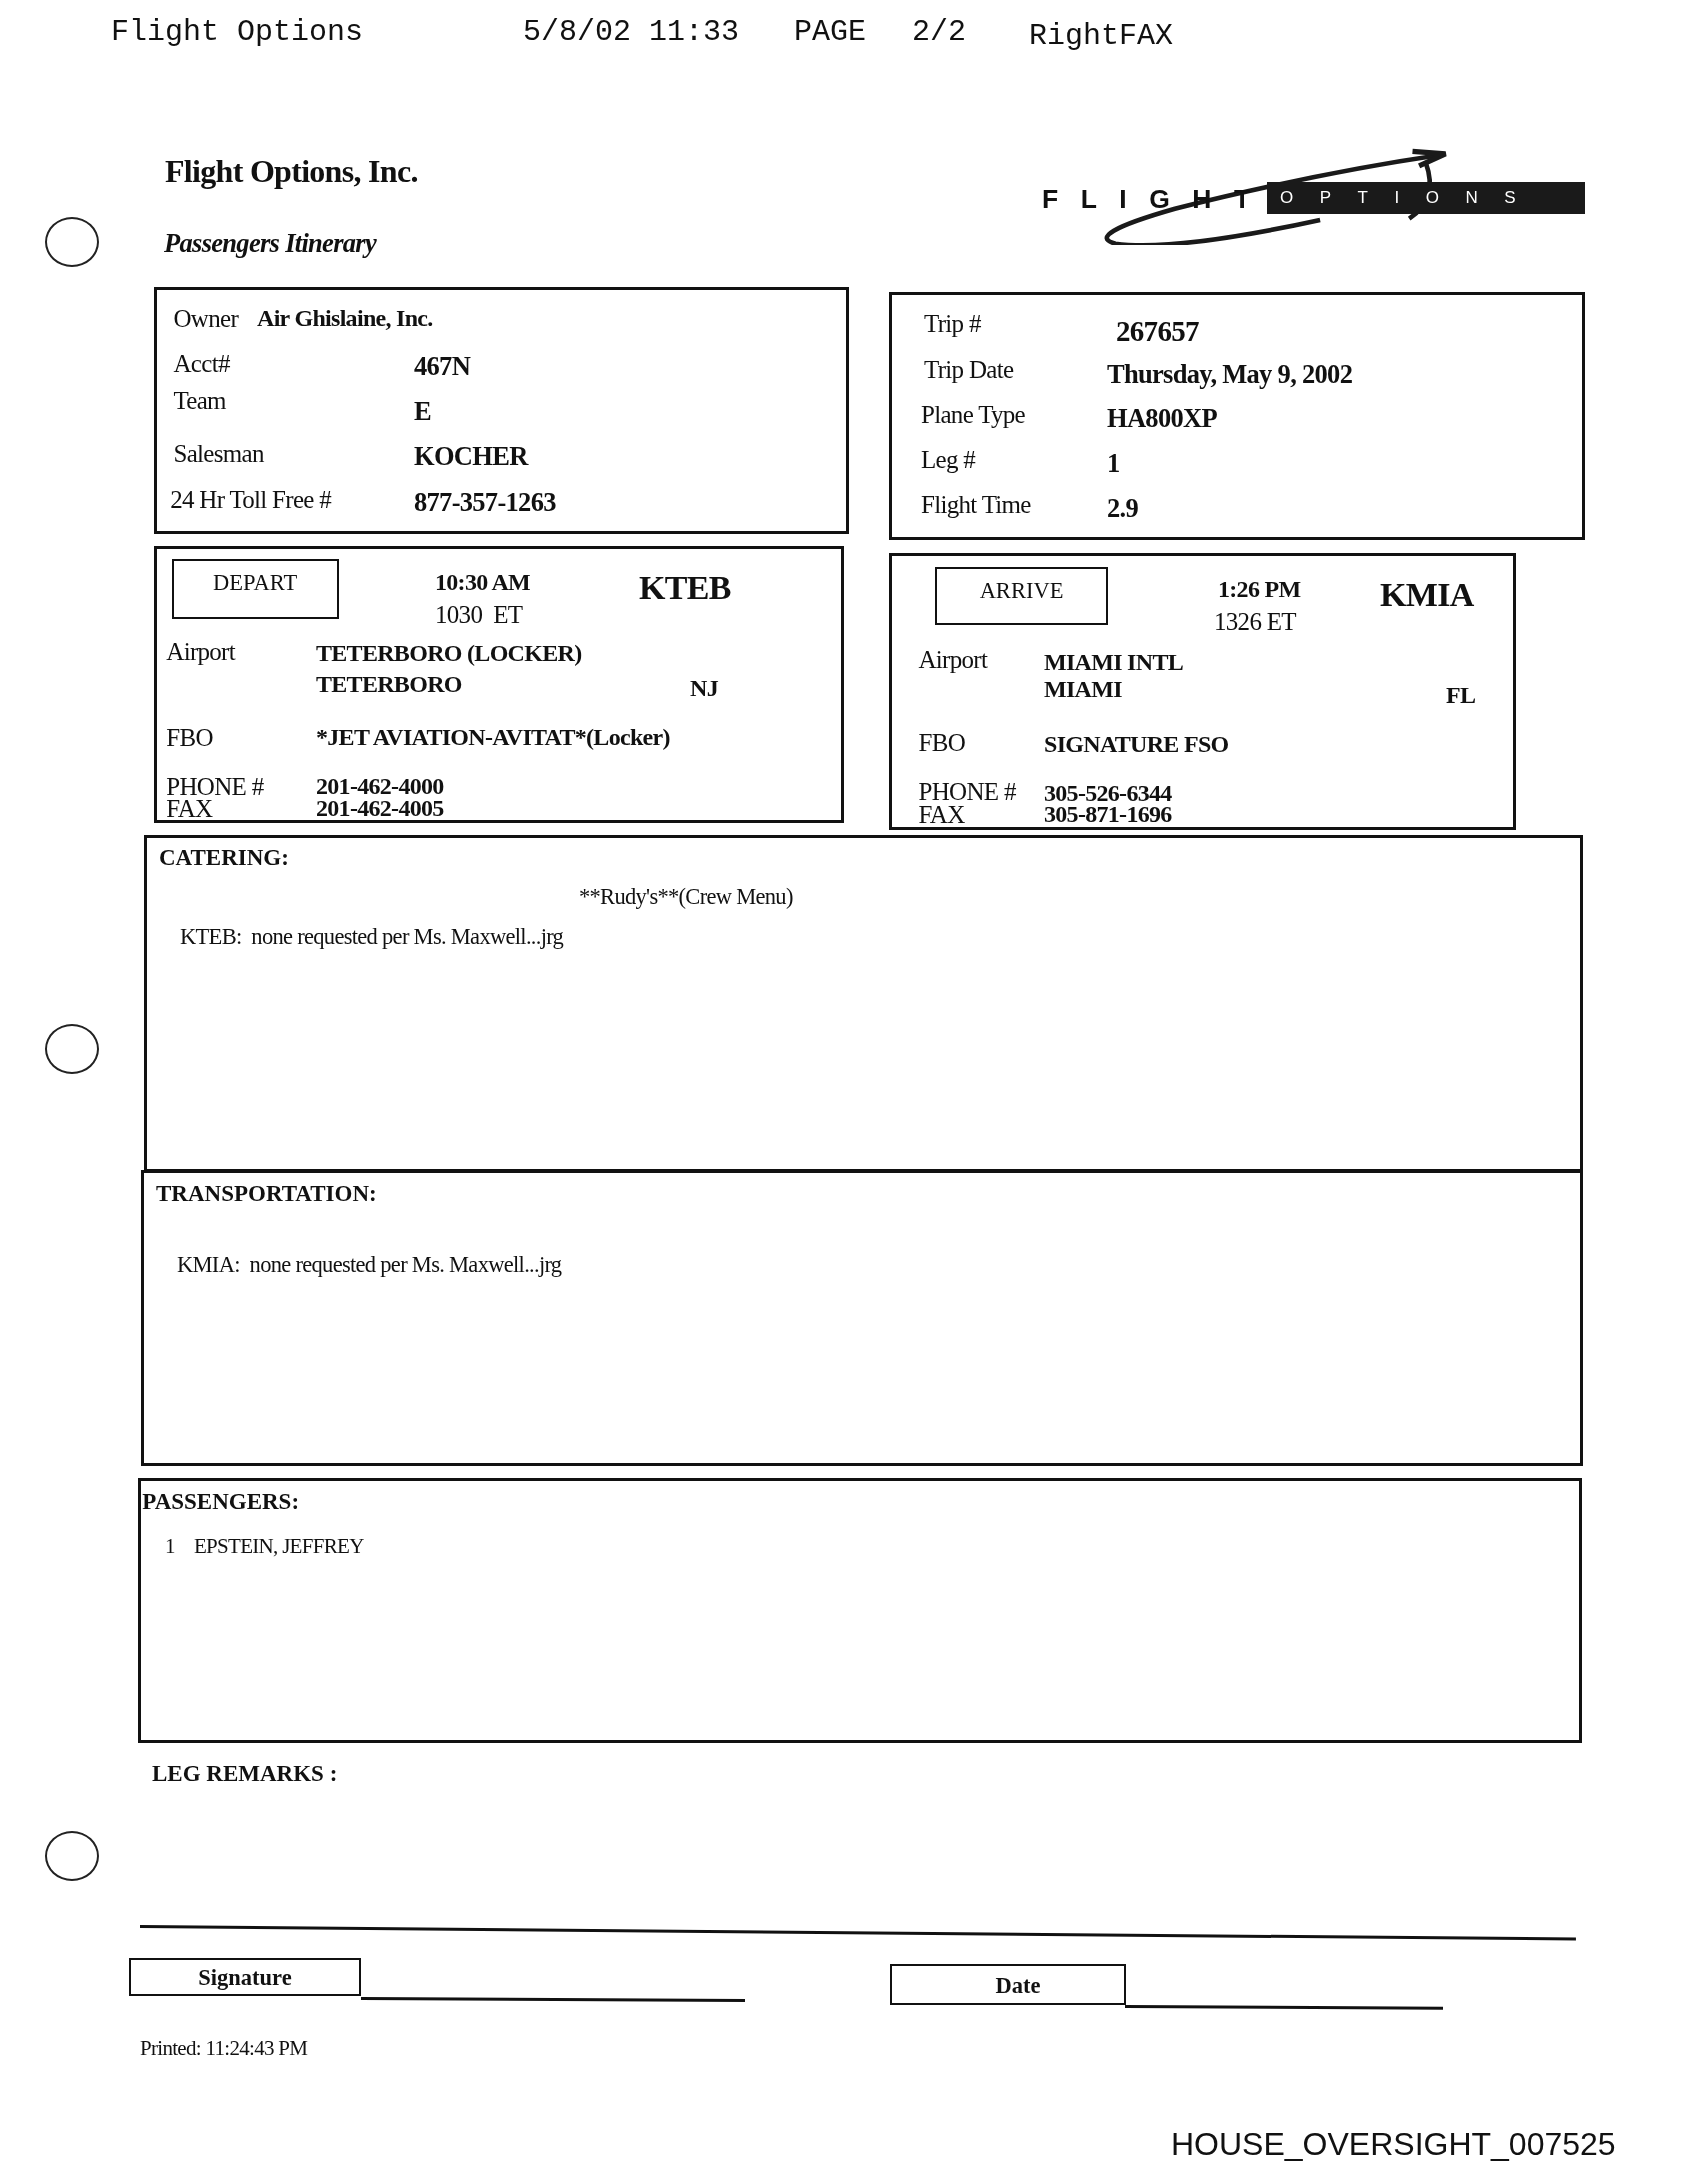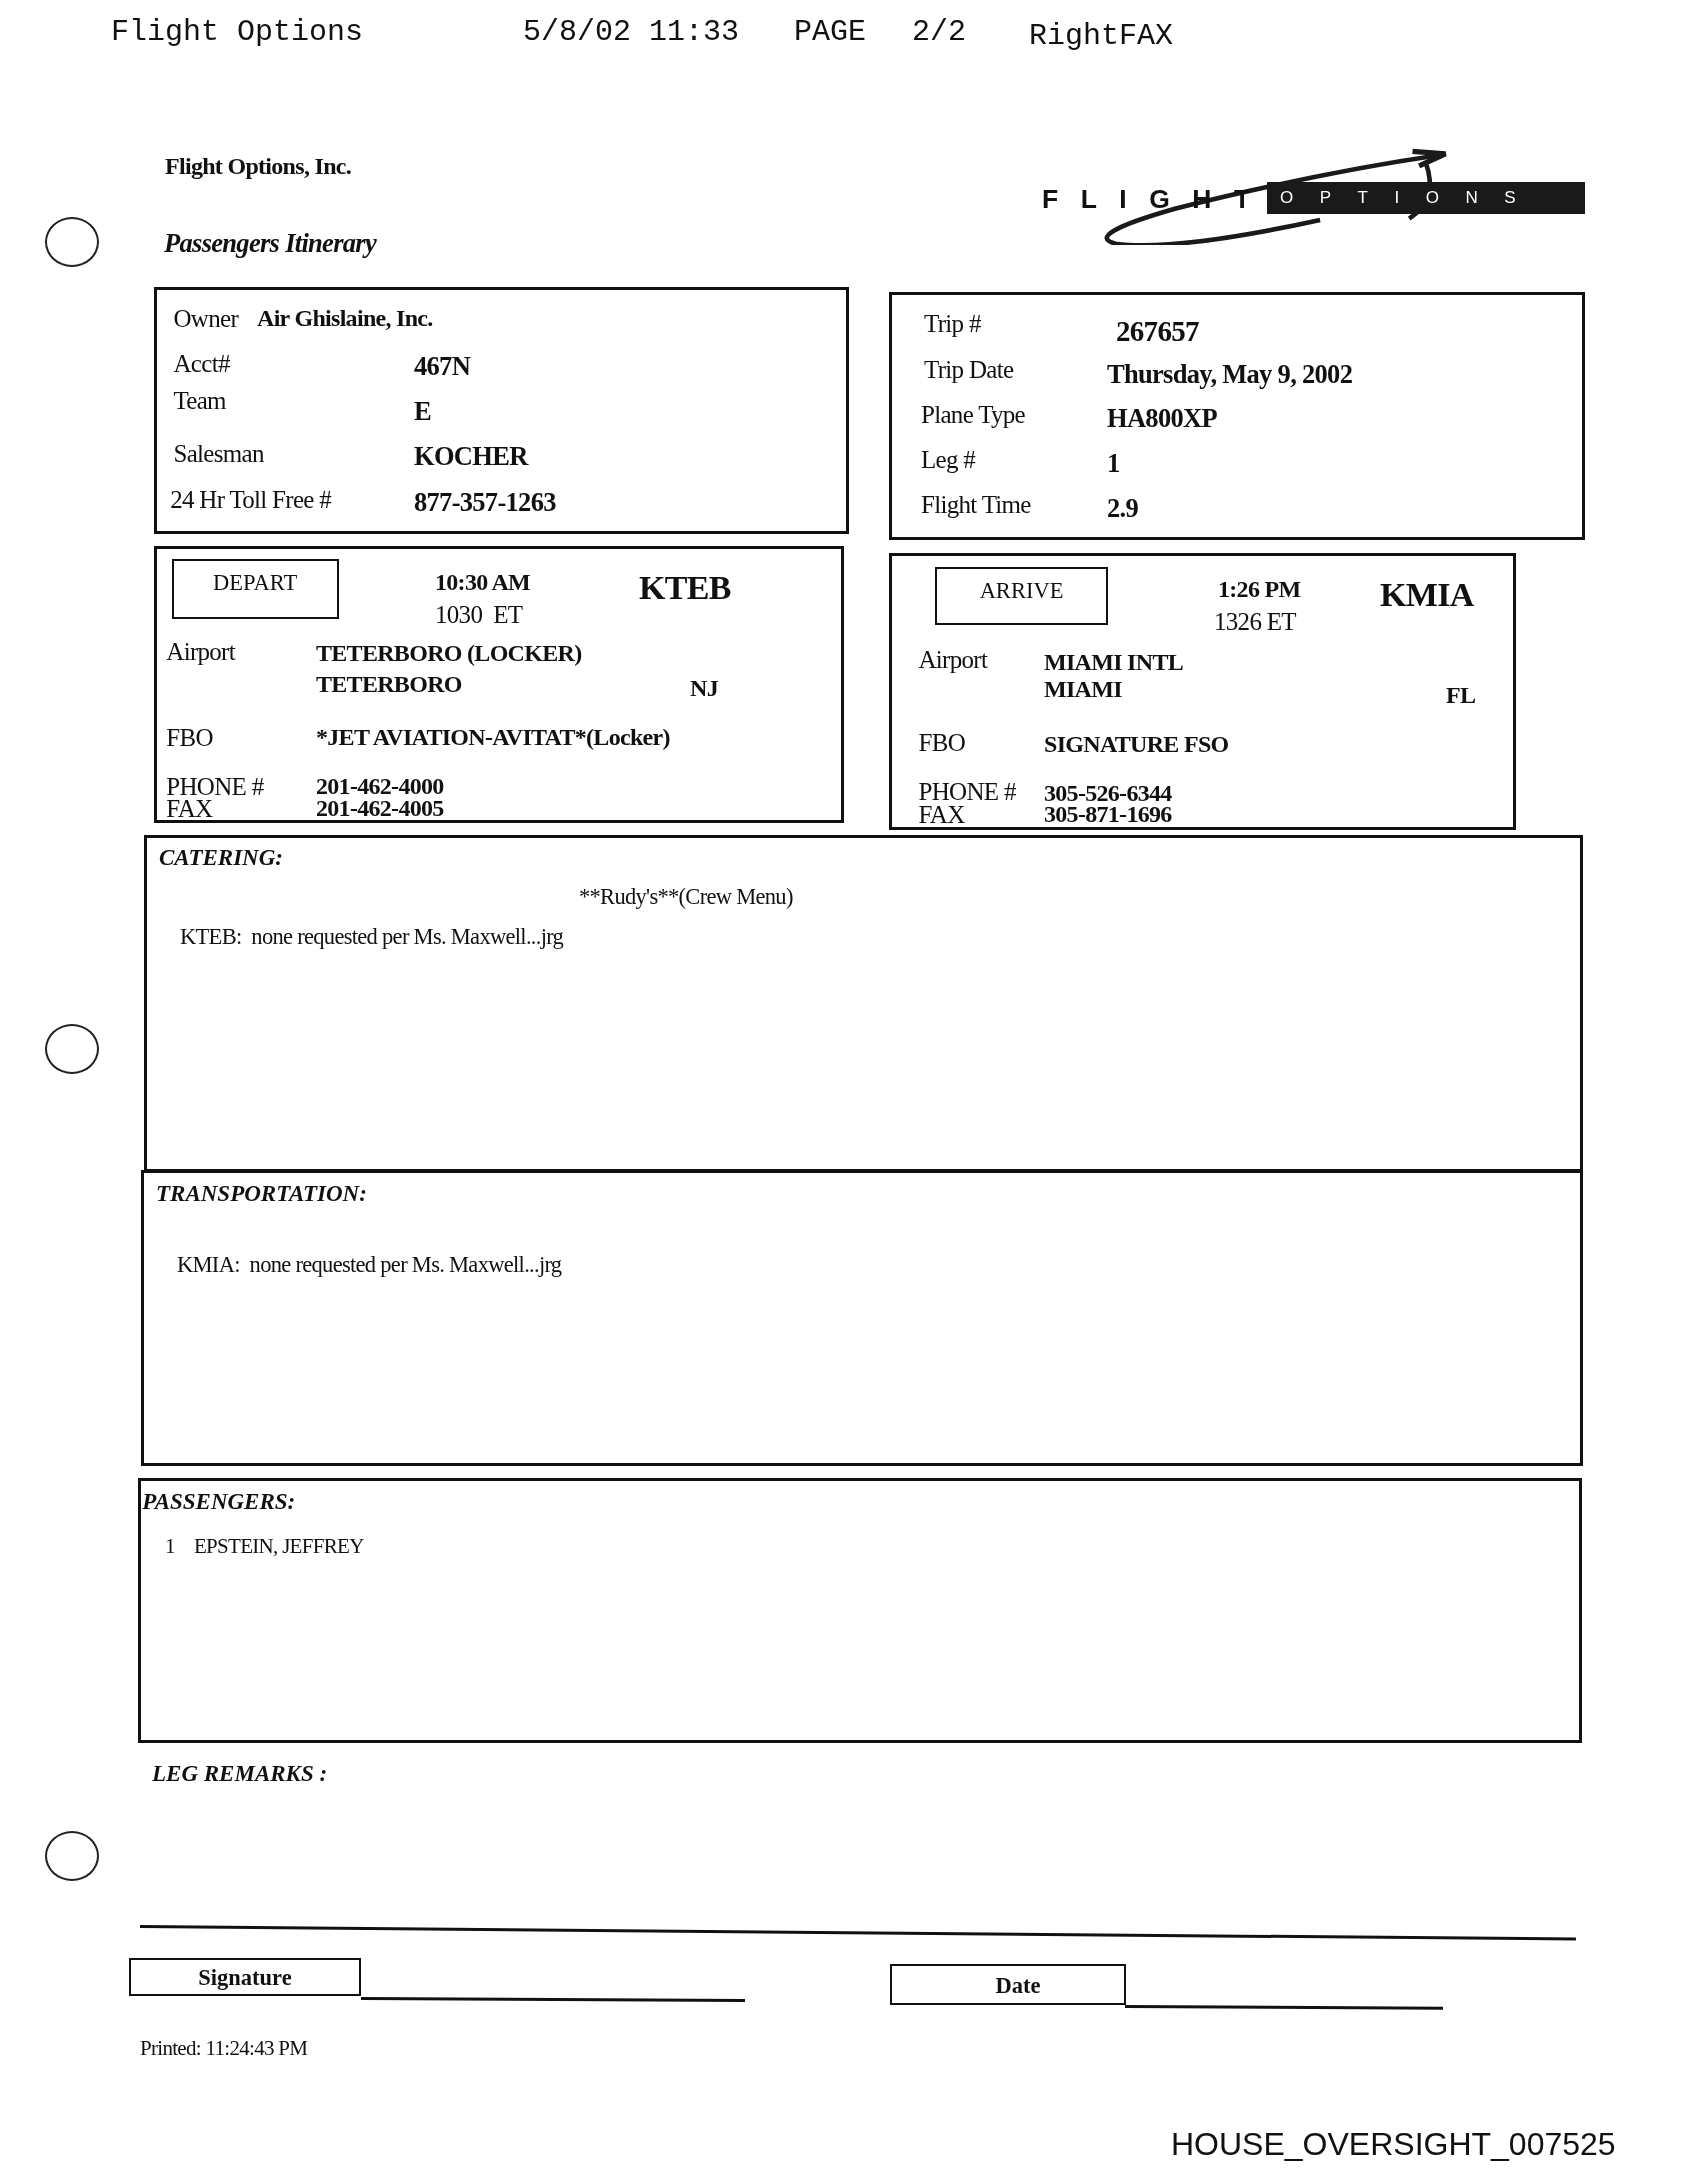--- a/index.html
+++ b/index.html
@@ -17,42 +17,42 @@
 
   
   .hole { position:absolute; width:54px; height:50px; border:2px solid #222; border-radius:50%; box-sizing:border-box; }
 
   
   #logo { left:1042px; top:146px; width:543px; height:99px; }
   .logo-bar { position:absolute; left:225px; top:36px; width:318px; height:32px; background:#1a1a1a; }
   .logo-left { position:absolute; left:0; top:38px; font-size:26.5px; font-weight:bold; letter-spacing:22.5px; font-family:"Liberation Sans", sans-serif; }
   .logo-right { position:absolute; left:238px; top:42px; font-size:17px; color:#fff; letter-spacing:26.5px; font-family:"Liberation Sans", sans-serif; }
 
-  .section-title { position:absolute; font-size:23px; font-weight:bold;font-style:italic; }
+  .section-title { position:absolute; font-size:23px; font-weight:bold; }
   .section-text { position:absolute; font-size:22.5px; letter-spacing:-0.7px; }
 
   .label-box { position:absolute; border:2.6px solid #111; box-sizing:border-box; text-align:center; font-size:22.5px; }
   .rule { position:absolute; height:2.6px; background:#111; }
 </style>
 </head>
 <body>
 
 <div id="fax-header" class="mono">
   <span style="left:111px;">Flight Options</span>
   <span style="left:523px;">5/8/02 11:33</span>
   <span style="left:794px;">PAGE</span>
   <span style="left:912px;">2/2</span>
   <span style="left:1029px; top:18.5px;">RightFAX</span>
 </div>
 
 <div class="hole" style="left:45px; top:217px;"></div>
 <div class="hole" style="left:45px; top:1024px;"></div>
 <div class="hole" style="left:45px; top:1831px;"></div>
 
-<div class="abs bold" style="left:165px; top:153px; font-size:24px; letter-spacing:-0.7px;">Flight Options, Inc.</div>
+<div class="abs bold" style="left:165px; top:153px; font-size:32px; letter-spacing:-0.7px;">Flight Options, Inc.</div>
 <div class="abs bold" style="left:164px; top:228px; font-size:26.5px; font-style:italic; letter-spacing:-0.7px;">Passengers Itinerary</div>
 
 <div id="logo" class="abs">
   <svg class="abs" style="left:0; top:0;" width="543" height="99" viewBox="0 0 820 150">
     <path d="M 600 14 Q 420 40 200 95 Q 60 135 110 148 Q 200 160 420 112" fill="none" stroke="#1a1a1a" stroke-width="7"></path>
     <path d="M 560 8 L 610 12 L 570 30" fill="none" stroke="#1a1a1a" stroke-width="8"></path>
     <path d="M 555 110 Q 600 80 580 25" fill="none" stroke="#1a1a1a" stroke-width="7"></path>
   </svg>
   <div class="logo-left">FLIGHT</div>
   <div class="logo-bar"></div>

